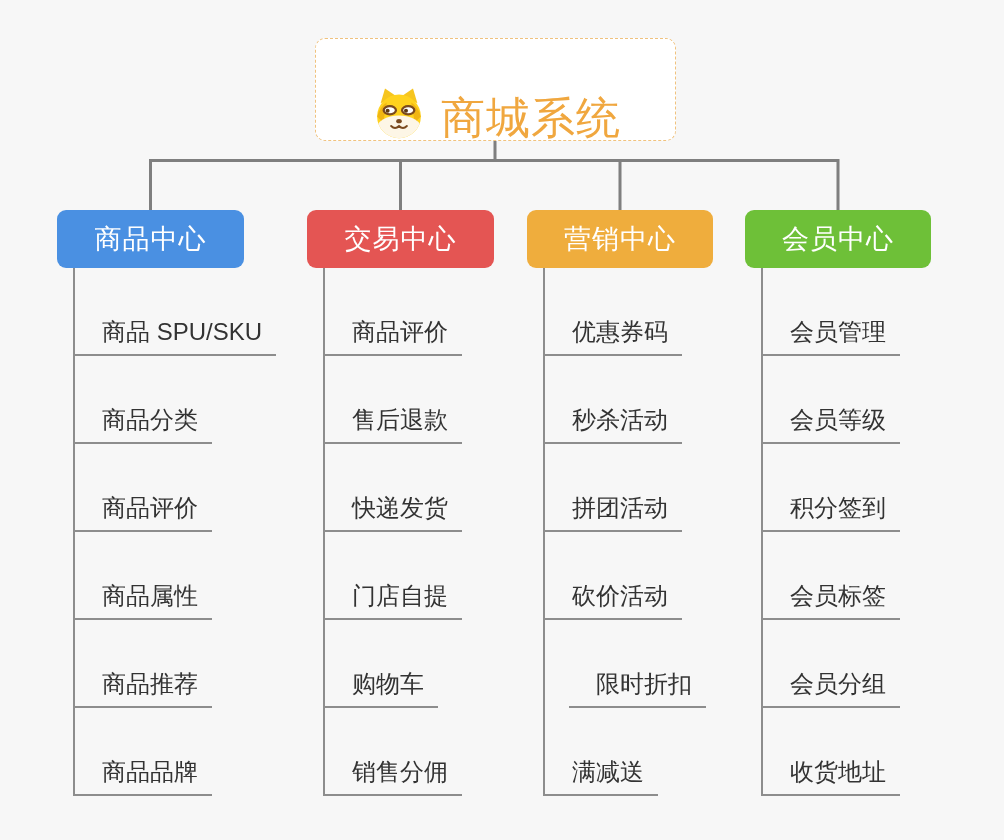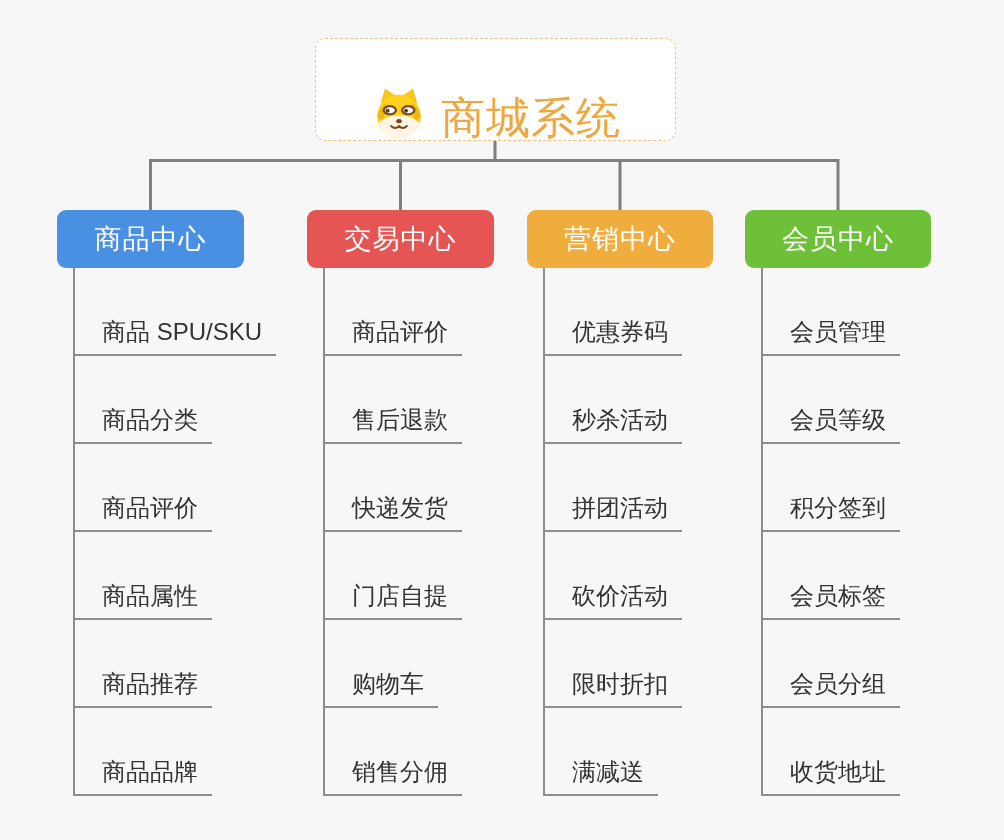--- a/index.html
+++ b/index.html
@@ -192,21 +192,21 @@
           <div class="leaf-row">
             <span class="leaf-label" style="border-bottom-color: rgb(141, 141, 141);">秒杀活动</span>
           </div>
           <div class="leaf-row">
             <span class="leaf-label" style="border-bottom-color: rgb(141, 141, 141);">拼团活动</span>
           </div>
           <div class="leaf-row">
             <span class="leaf-label" style="border-bottom-color: rgb(141, 141, 141);">砍价活动</span>
           </div>
           <div class="leaf-row">
-            <span class="leaf-label" style="border-bottom-color: rgb(141, 141, 141);">限时折扣</span>
+            <span class="leaf-label" style="border-bottom-color: rgb(141, 141, 141); margin-left: 24px;">限时折扣</span>
           </div>
           <div class="leaf-row">
             <span class="leaf-label" style="border-bottom-color: rgb(141, 141, 141);">满减送</span>
           </div>
         </div>
       </div>
       <div class="column" style="left: 745px; width: 186px;">
         <div class="branch-box" style="background: rgb(110, 192, 56);">
           <span class="branch-label">会员中心</span>
         </div>

